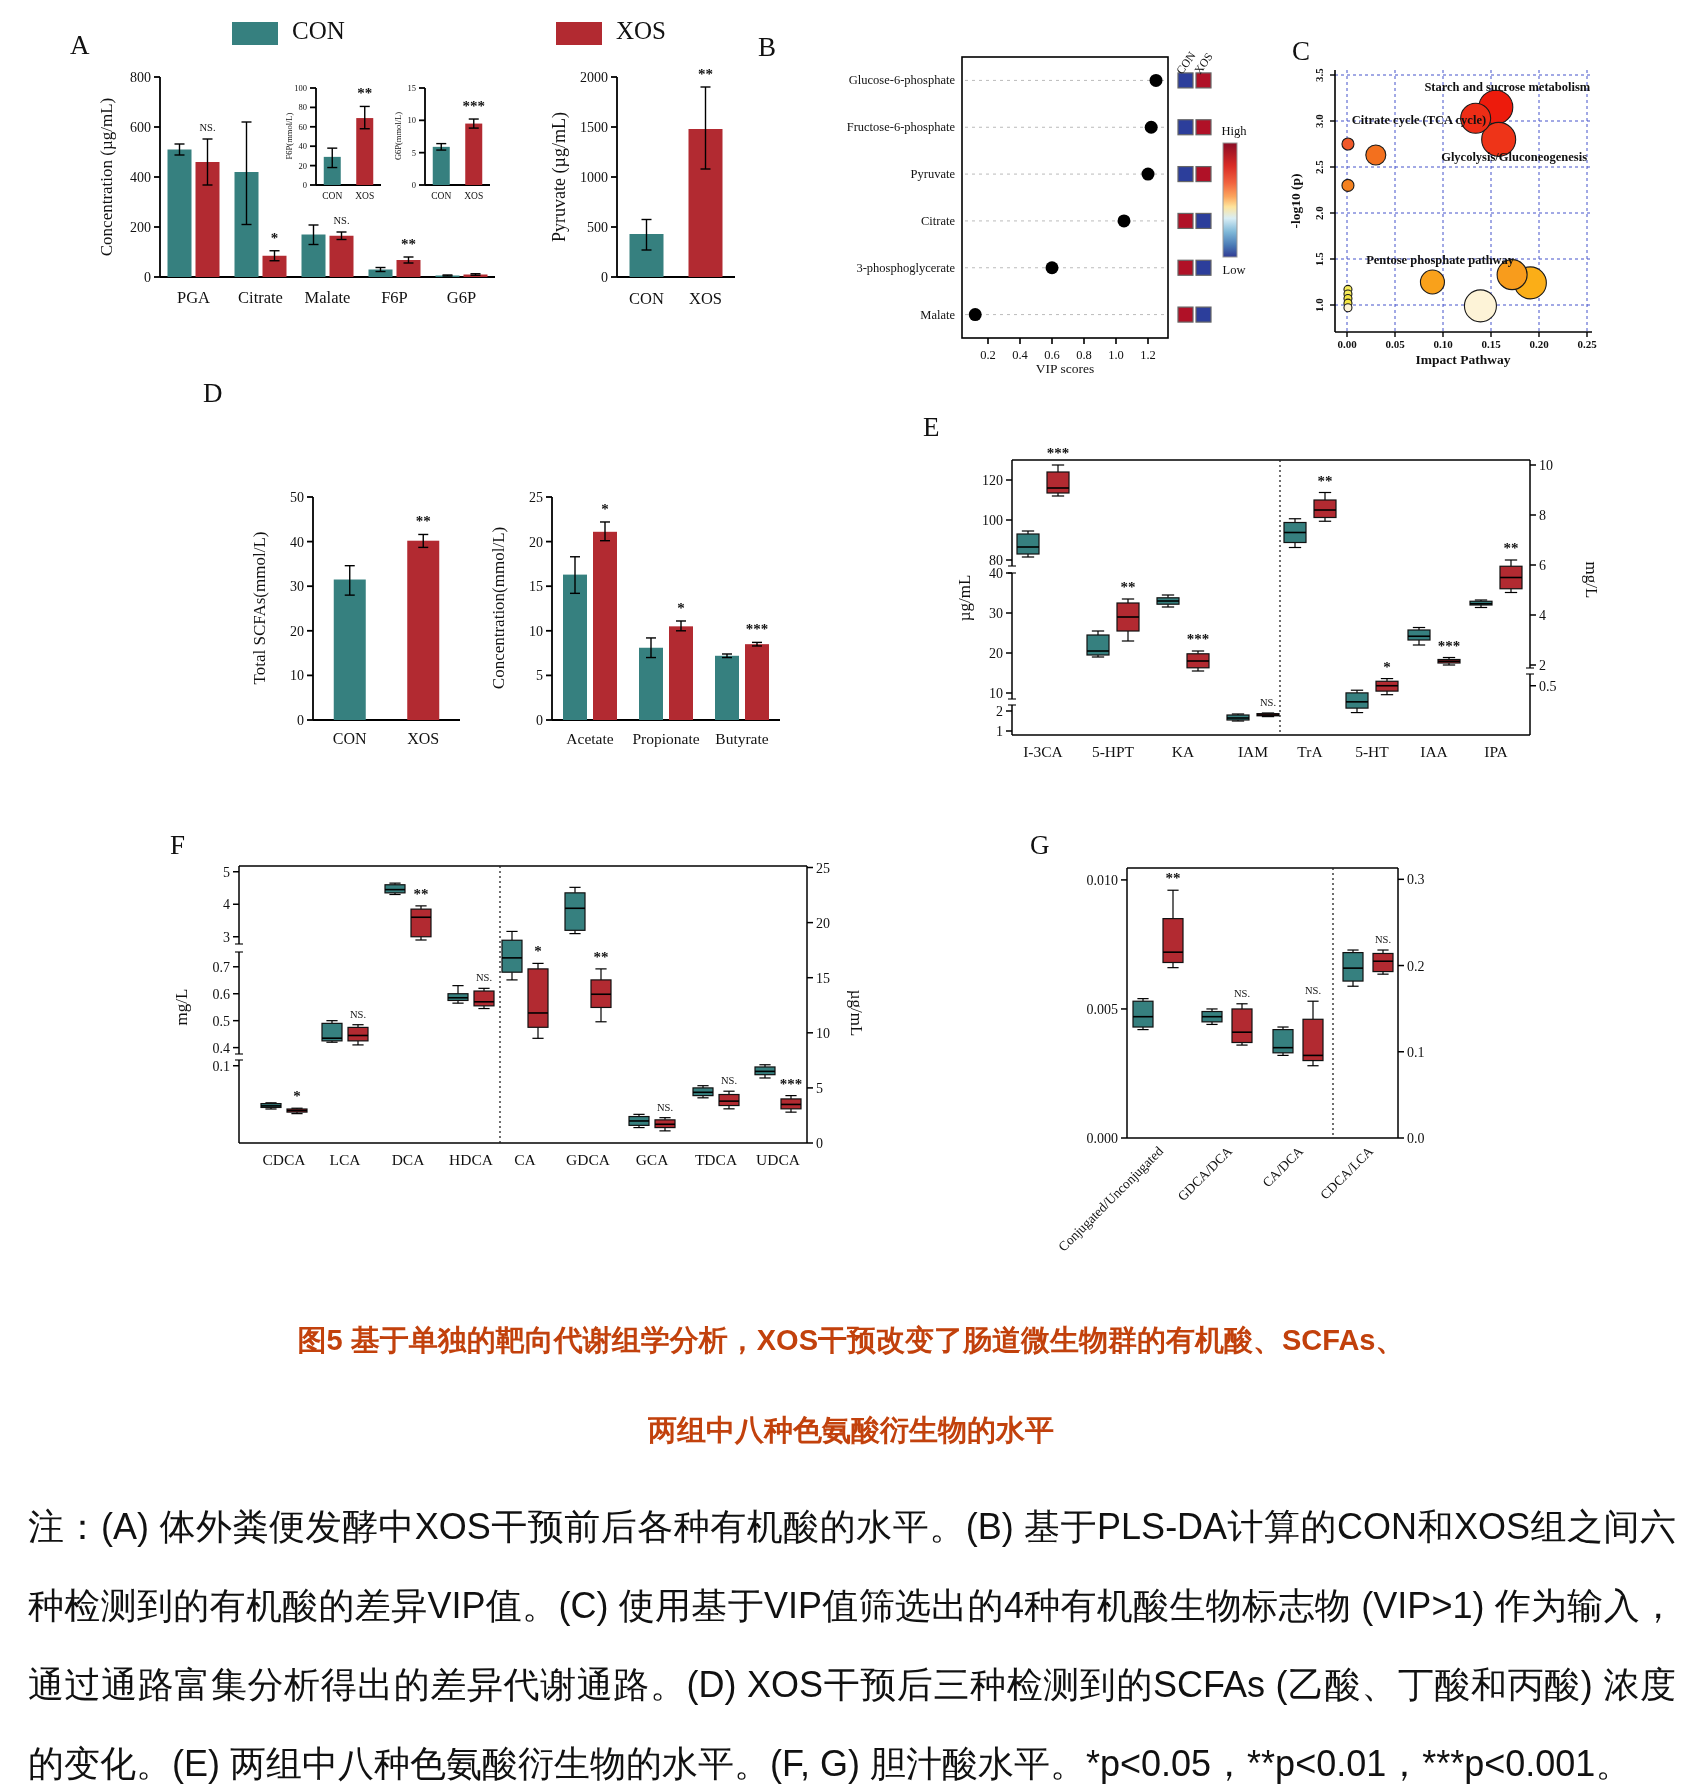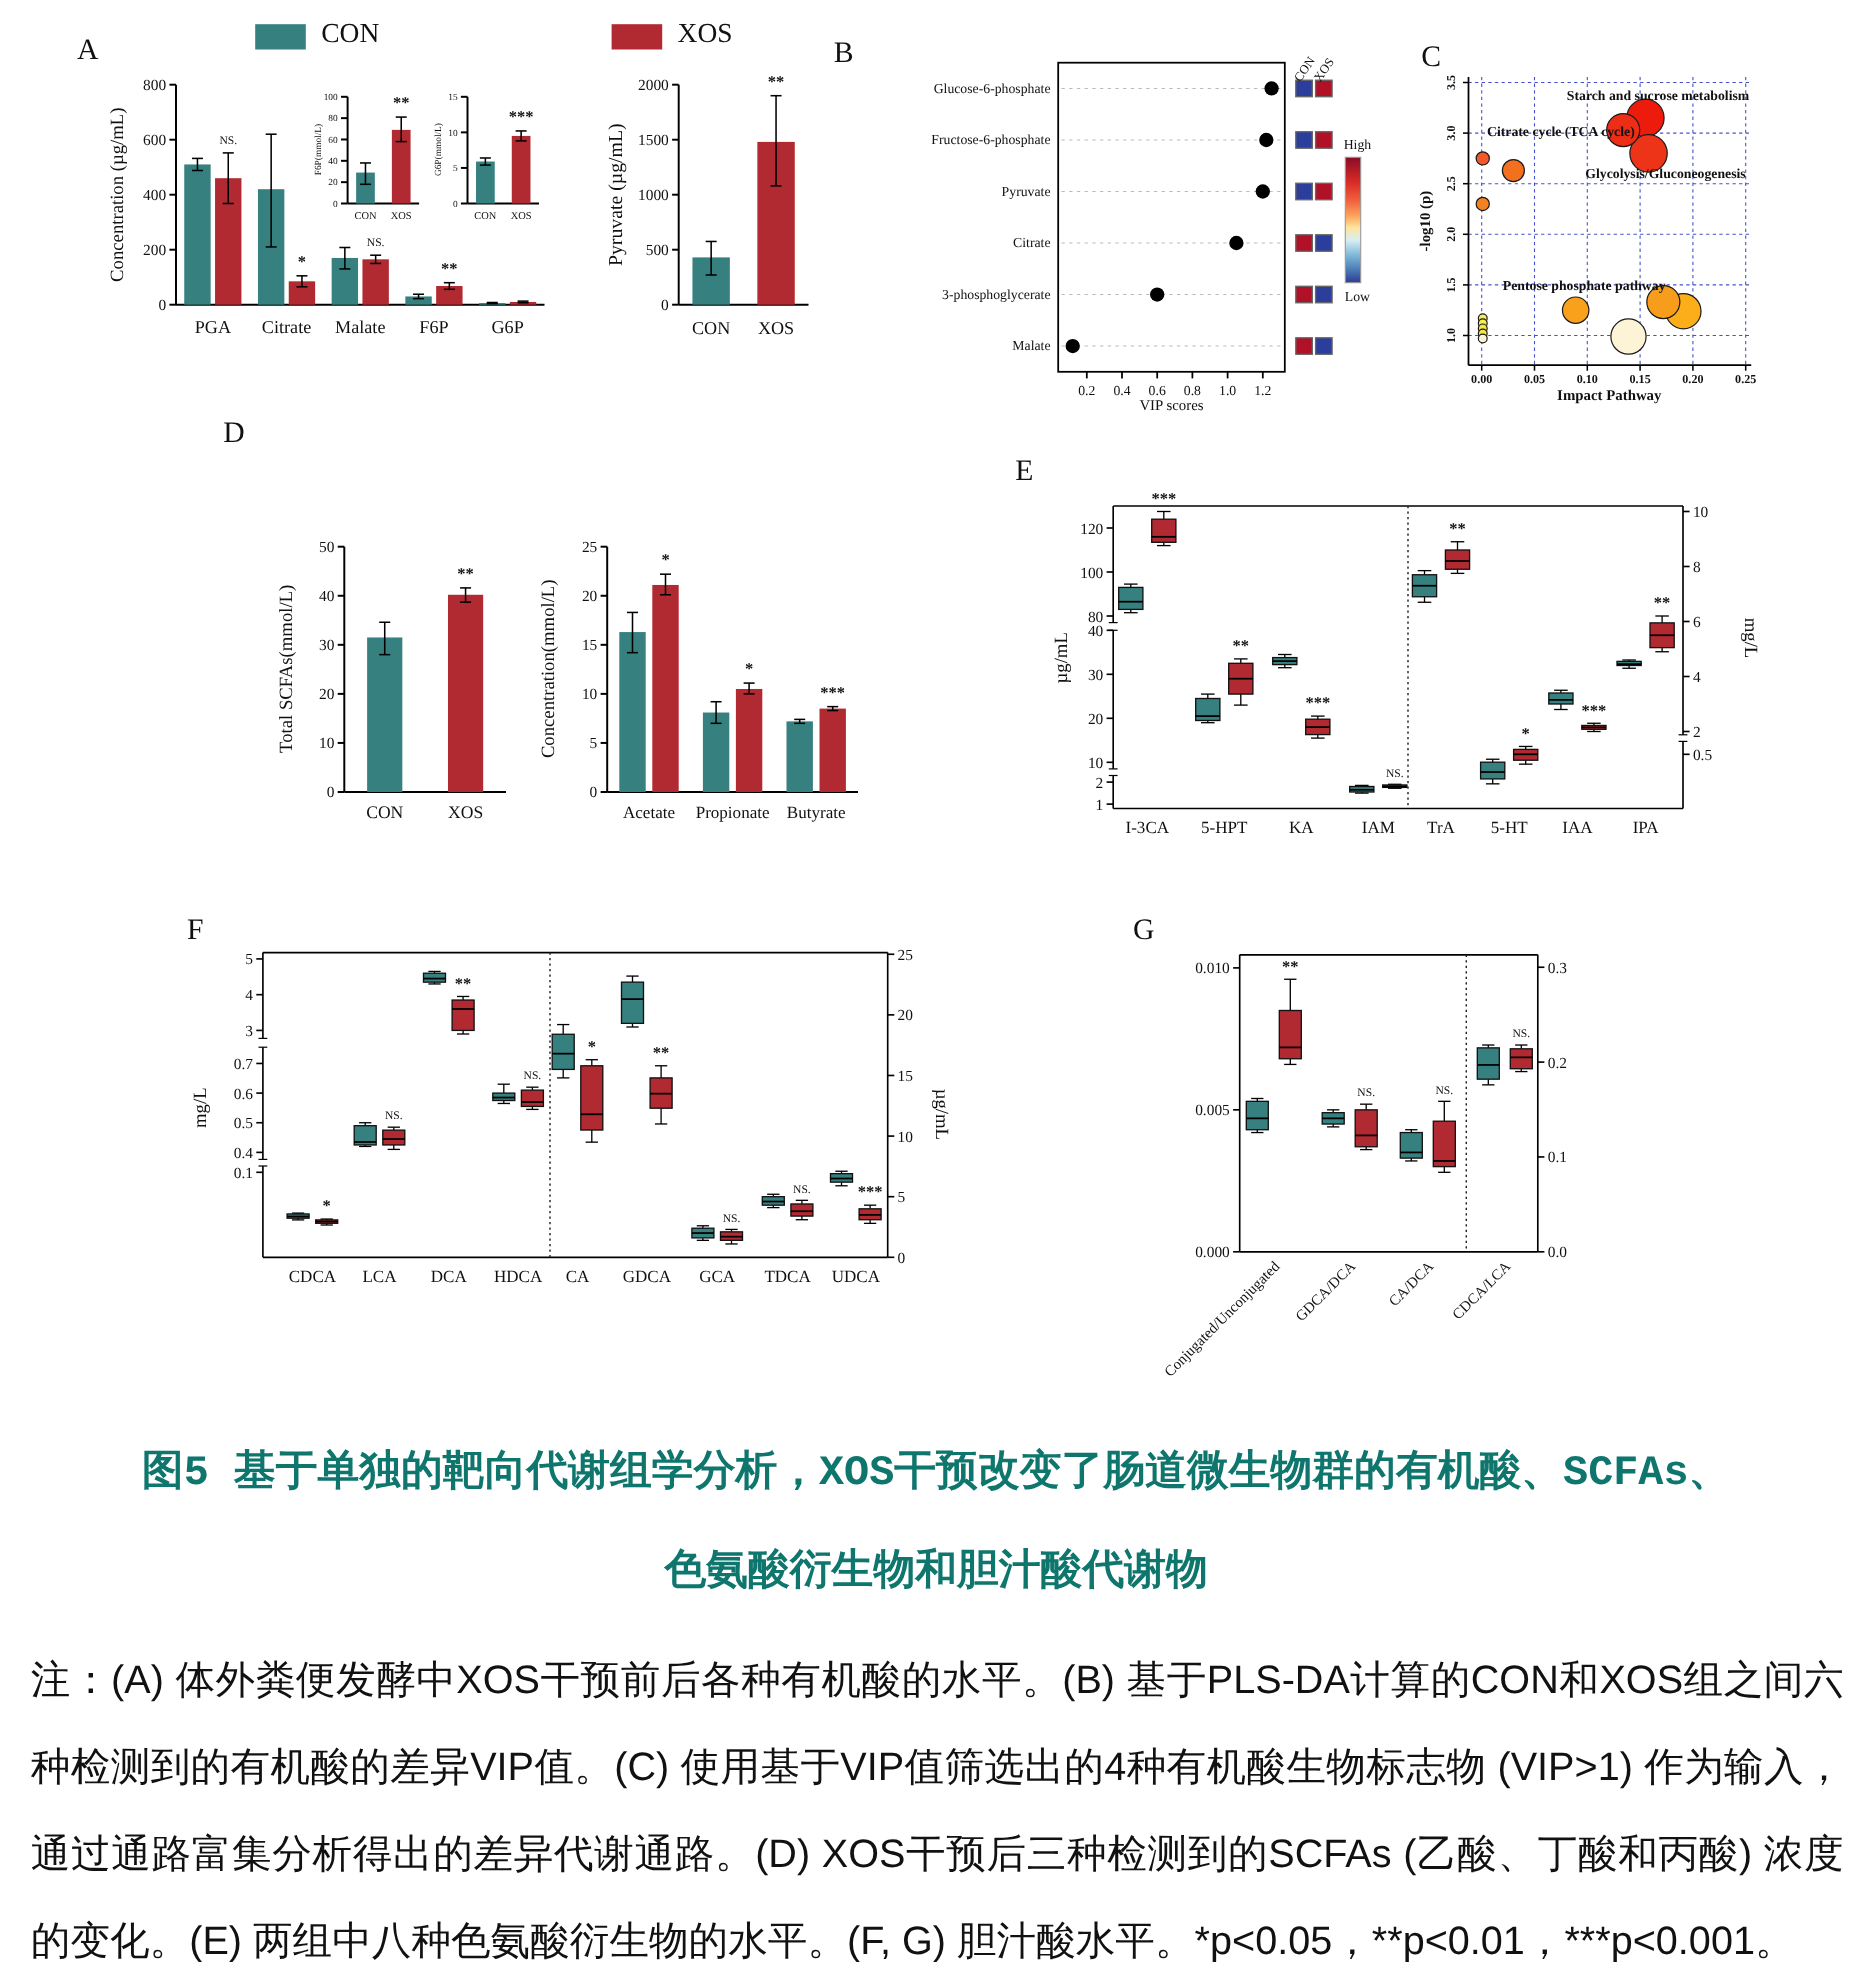--- a/index.html
+++ b/index.html
@@ -4,22 +4,22 @@
 <style>
   html,body{margin:0;padding:0;background:#fff;}
   #canvas{position:relative;width:1702px;height:1784px;background:#fff;overflow:hidden;
           font-family:"Liberation Serif","DejaVu Serif",serif;}
   .panel-letter{position:absolute;font-size:27px;color:#111;}
   svg{position:absolute;overflow:visible;}
   svg text{font-family:"Liberation Serif","DejaVu Serif",serif;fill:#111;}
   .legend-swatch{position:absolute;width:46px;height:23px;}
   .legend-label{position:absolute;font-size:25px;color:#111;}
   #caption-title{position:absolute;left:40px;width:1622px;top:1295px;text-align:center;
-     font-family:Liberation Mono, monospace;font-weight:bold;
-     font-size:38px;line-height:90px;color:#0f766e;}
+     font-family:Liberation Sans, sans-serif;font-weight:bold;
+     font-size:29px;line-height:90px;color:#c2410c;}
   #caption-note{position:absolute;left:28px;width:1648px;top:1487px;
      font-family:"Liberation Sans","DejaVu Sans",sans-serif;
      font-size:36px;line-height:79px;text-align:justify;color:#111;}
 </style>
 </head>
 <body>
 
 <div id="canvas">
 
   <div class="legend-swatch" style="left: 232px; top: 22px; background-color: rgb(54, 128, 127);"></div>
@@ -825,16 +825,16 @@
         <line x1="337.4" y1="129.1639344262295" x2="348.6" y2="129.1639344262295" stroke="#000" stroke-width="1.2"></line>
         <line x1="337.4" y1="105.01967213114753" x2="348.6" y2="105.01967213114753" stroke="#000" stroke-width="1.2"></line>
         <rect x="333" y="108.46885245901638" width="20" height="18.108196721311486" fill="#b22a31" stroke="#111" stroke-width="1.2"></rect>
         <line x1="333" y1="116.22950819672133" x2="353" y2="116.22950819672133" stroke="#000" stroke-width="1.6"></line>
         <text x="343" y="98.01967213114753" text-anchor="middle" font-size="10.5" font-weight="normal">NS.</text>
       </g>
     </svg>
 
   <div id="caption-title">
     <div>图5 基于单独的靶向代谢组学分析，XOS干预改变了肠道微生物群的有机酸、SCFAs、</div>
-    <div>色氨酸衍生物和胆汁酸代谢物</div>
+    <div>两组中八种色氨酸衍生物的水平</div>
   </div>
   <div id="caption-note">注：(A) 体外粪便发酵中XOS干预前后各种有机酸的水平。(B) 基于PLS-DA计算的CON和XOS组之间六种检测到的有机酸的差异VIP值。(C) 使用基于VIP值筛选出的4种有机酸生物标志物 (VIP&gt;1) 作为输入，通过通路富集分析得出的差异代谢通路。(D) XOS干预后三种检测到的SCFAs (乙酸、丁酸和丙酸) 浓度的变化。(E) 两组中八种色氨酸衍生物的水平。(F, G) 胆汁酸水平。*p&lt;0.05，**p&lt;0.01，***p&lt;0.001。</div>
 </div>
 
 </body></html>

